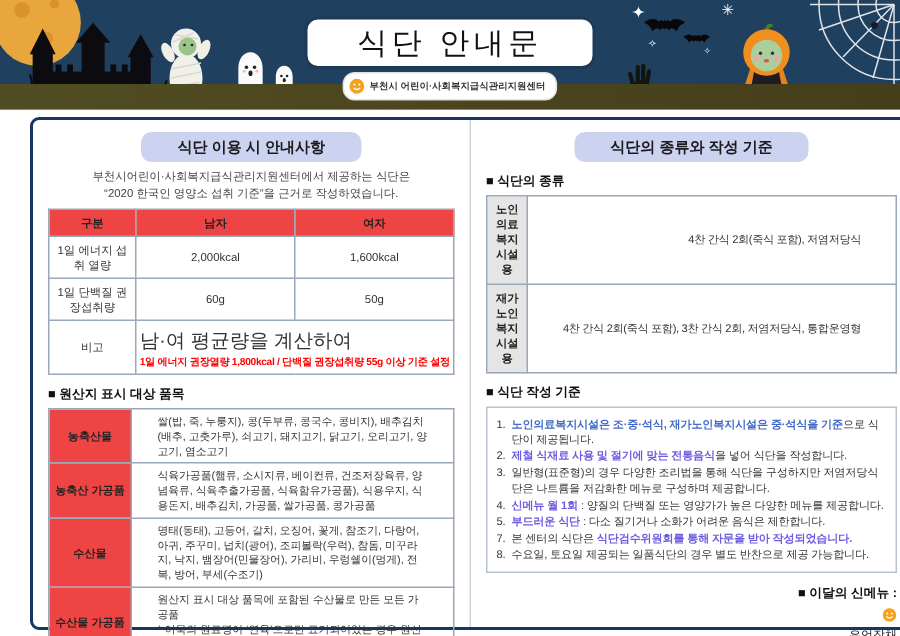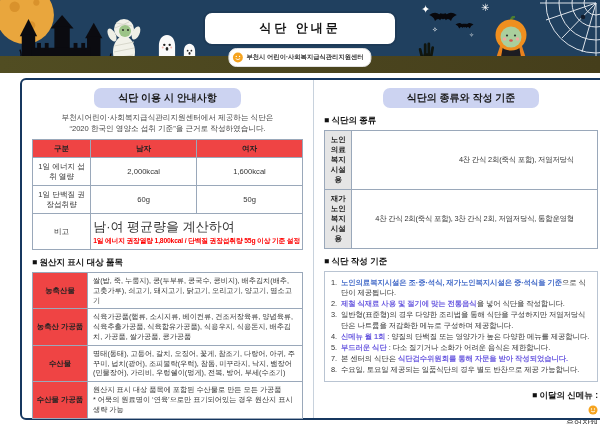--- a/index.html
+++ b/index.html
@@ -5,21 +5,21 @@
   html,body{margin:0;padding:0;}
   body{width:600px;height:424px;position:relative;background:#fff;
        font-family:"Liberation Sans","DejaVu Sans",sans-serif;overflow:hidden;}
   
   .header{position:absolute;left:0;top:0;width:600px;height:73px;background:#20405f;overflow:hidden;}
   .ground{position:absolute;left:0;bottom:0;width:100%;height:17px;background:linear-gradient(90deg,#514d22,#453e1b);}
   .dec{position:absolute;}
   .sp{position:absolute;color:#fff;line-height:1;}
   .title-box{position:absolute;left:50%;top:11px;transform:translateX(-50%);width:190px;height:31px;
              background:#fff;border:2px solid #1d3a57;border-radius:9px;display:flex;align-items:center;justify-content:center;}
-  .title-box span{font-size:12px;font-weight:bold;letter-spacing:3px;color:#111;}
+  .title-box span{font-size:20px;font-weight:normal;letter-spacing:3px;color:#111;}
   .badge{position:absolute;left:50%;top:48px;transform:translateX(-50%);height:15px;background:#fff;
          border:1px solid #e2e2e2;border-radius:8px;display:flex;align-items:center;gap:3px;padding:1px 7px 1px 3px;}
   .badge span{font-size:6.3px;font-weight:bold;color:#333;white-space:nowrap;}
   .badge svg{width:11px;height:11px;}
   
   .main-box{position:absolute;left:20px;top:78px;width:590px;height:342px;background:#fff;
             border:2px solid #16375f;border-radius:6px;display:flex;box-sizing:border-box;}
   .col{box-sizing:border-box;}
   .col.left{width:292px;border-right:1px solid #c8d2dd;padding:8px 10px 0 10px;}
   .col.right{flex:1;padding:8px 10px 0 10px;}
@@ -29,21 +29,21 @@
   .intro{text-align:center;font-size:7.6px;color:#444;line-height:10.5px;margin:2px 0 5px 0;}
   table{width:100%;border-collapse:collapse;color:#333;}
   td,th{border:1px solid #9aa8ba;}
   .nut th{background:#ef4444;font-size:7.6px;padding:3.5px 2px;font-weight:bold;color:#222;}
   .nut td{font-size:7.6px;text-align:center;padding:3.5px 2px;}
   .nut .c1{width:33%;}
   .note-cell{padding:2px;}
   .note1{font-size:13px;text-align:left;}
   .note2{color:#ff0000;font-weight:bold;font-size:6.8px;white-space:nowrap;letter-spacing:-0.2px;text-align:center;}
   .origin .cat{background:#ef4444;font-weight:bold;font-size:7.4px;text-align:center;width:50px;padding:2px;color:#222;line-height:9.5px;}
-  .origin .items{font-size:7.2px;text-align:left;padding:3px 5px;line-height:9.8px;color:#333;}
+  .origin .items{font-size:7.2px;text-align:left;padding:3px 17px;line-height:9.8px;color:#333;}
   .types .lbl{background:#e5e5e5;font-weight:bold;font-size:7.5px;width:86px;text-align:center;padding:4px 2px;color:#222;}
   .types .val{font-size:7.4px;text-align:right;padding:4px 23px;letter-spacing:-0.2px;white-space:nowrap;}
   .critbox{border:1px solid #b9c4d2;padding:5px 6px;margin-top:2px;}
   .crit{display:flex;font-size:7.4px;line-height:10.6px;color:#333;letter-spacing:-0.1px;margin:0.5px 0;}
   .crit .n{flex:0 0 10px;}
   .crit .t{flex:1;}
   .crit span[data-color="blue"]{color:#4169c8;font-weight:bold;}
   .crit span[data-color="violet"]{color:#6c5ce0;font-weight:bold;}
   .crit span[data-color="none"]{color:inherit;font-weight:normal;}
   .newmenu{display:flex;align-items:flex-end;gap:3px;margin-top:8px;font-size:8.5px;font-weight:bold;color:#111;flex-direction:column;}

